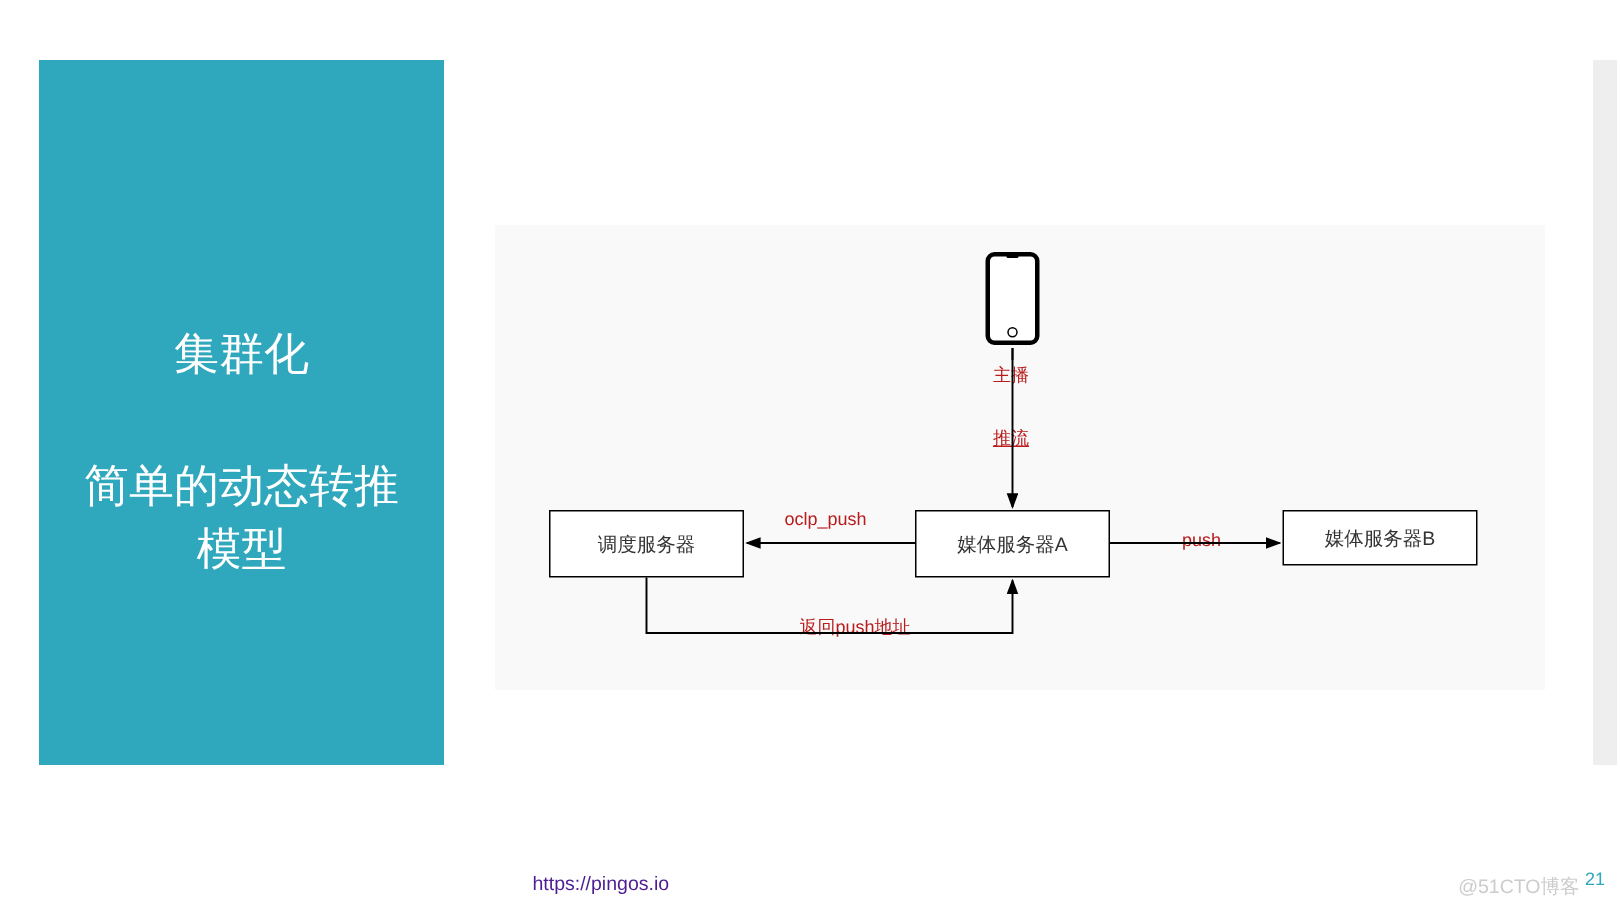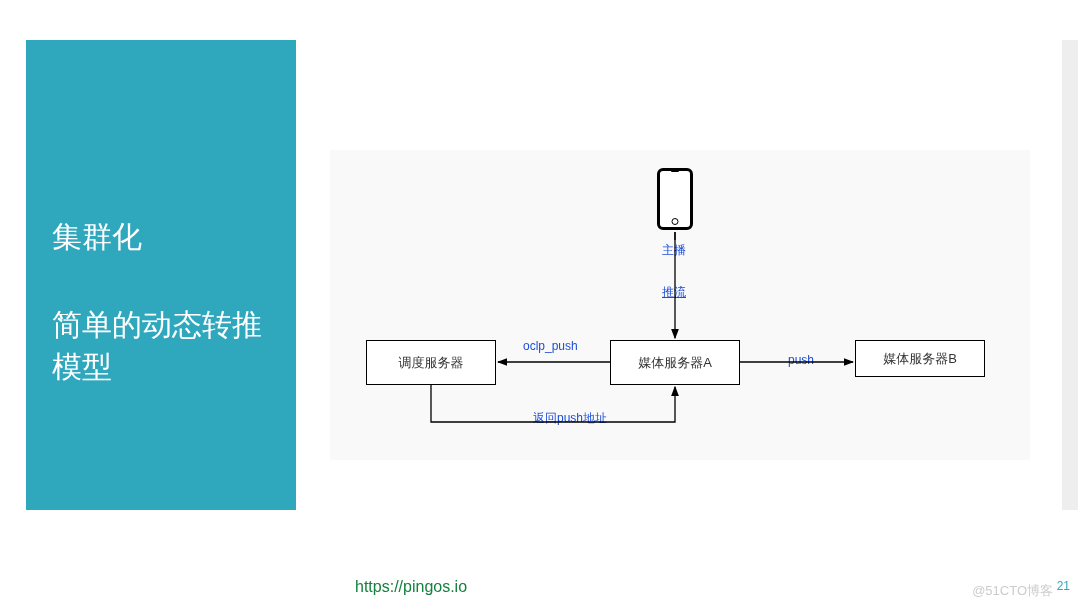--- a/index.html
+++ b/index.html
@@ -11,20 +11,21 @@
       background: #fff;
     }
     .sidebar {
       position: absolute;
       left: 26px;
       top: 40px;
       width: 270px;
       height: 470px;
       background: #2fa7bd;
       padding: 36px 26px;
+      text-align: center;
     }
     .sidebar h1 {
       color: #fff;
       font-weight: 300;
       font-size: 30px;
       line-height: 1.4;
       margin-top: 140px;
     }
     .sidebar h2 {
       color: #fff;
@@ -83,35 +84,35 @@
       align-items: center;
       justify-content: center;
       color: #333;
     }
     .node-dispatch { left: 36px;  top: 190px; width: 130px; height: 45px; }
     .node-mediaA   { left: 280px; top: 190px; width: 130px; height: 45px; }
     .node-mediaB   { left: 525px; top: 190px; width: 130px; height: 37px; }
     .label {
       position: absolute;
       font-size: 12px;
-      color: #1d4ed8;
+      color: #b91c1c;
       background: transparent;
     }
     .label-host   { left: 332px; top: 92px; }
     .label-push   { left: 332px; top: 134px; text-decoration: underline; }
     .label-oclp   { left: 193px; top: 189px; }
     .label-pushr  { left: 458px; top: 203px; }
     .label-return { left: 203px; top: 260px; text-align: center; }
 
     .footer-url {
       position: absolute;
       left: 355px;
       bottom: 12px;
-      font-size: 16px;
-      color: #15803d;
+      font-size: 13px;
+      color: #4c1d95;
     }
     .watermark {
       position: absolute;
       right: 10px;
       bottom: 8px;
       font-size: 13px;
       color: #ccc;
     }
     .page-no {
       color: #2fa7bd;

